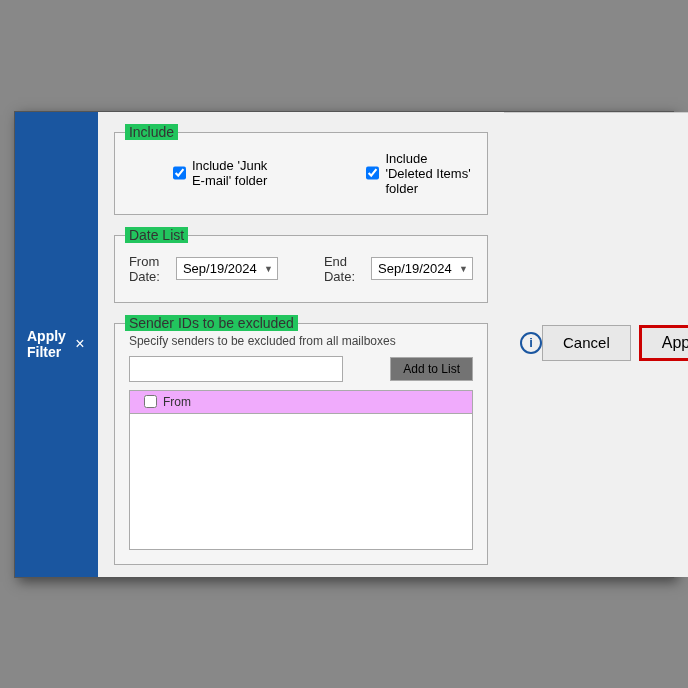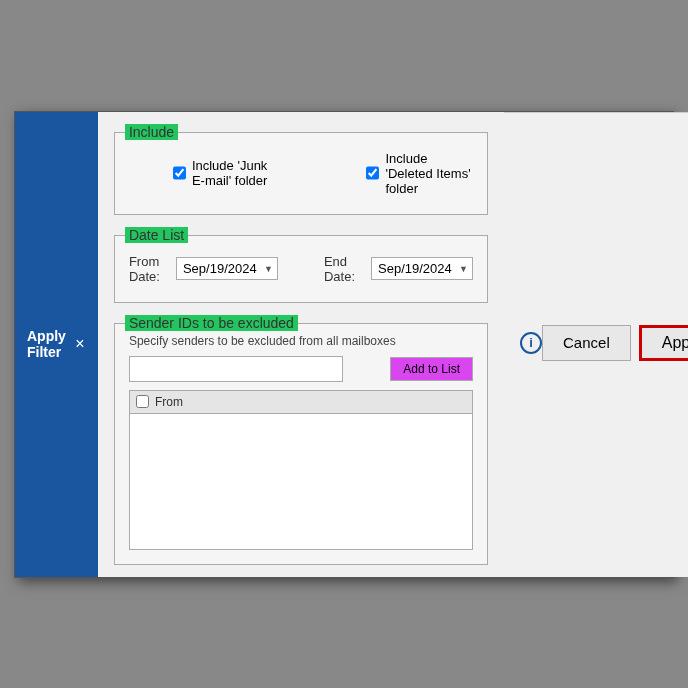--- a/index.html
+++ b/index.html
@@ -135,38 +135,38 @@
       flex: 1;
       height: 26px;
       border: 1px solid #aaa;
       background: white;
       padding: 2px 4px;
       font-size: 13px;
     }
     .add-to-list-btn {
       padding: 4px 12px;
       border: 1px solid #aaa;
-      background: #d946ef;
+      background: #737373;
       cursor: pointer;
       font-size: 12px;
       white-space: nowrap;
       margin-left: 39px;
     }
     .sender-list {
       border: 1px solid #aaa;
       background: white;
       height: 160px;
       overflow-y: auto;
     }
     .sender-list-header {
       display: flex;
       align-items: center;
-      background: #e5e5e5;
+      background: #f0abfc;
       border-bottom: 1px solid #aaa;
-      padding: 4px 6px;
+      padding: 4px 14px;
       gap: 6px;
     }
     .sender-list-header input[type="checkbox"] {
       width: 13px;
       height: 13px;
     }
     .sender-list-header-label {
       font-size: 12px;
       color: #333;
       flex: 1;

